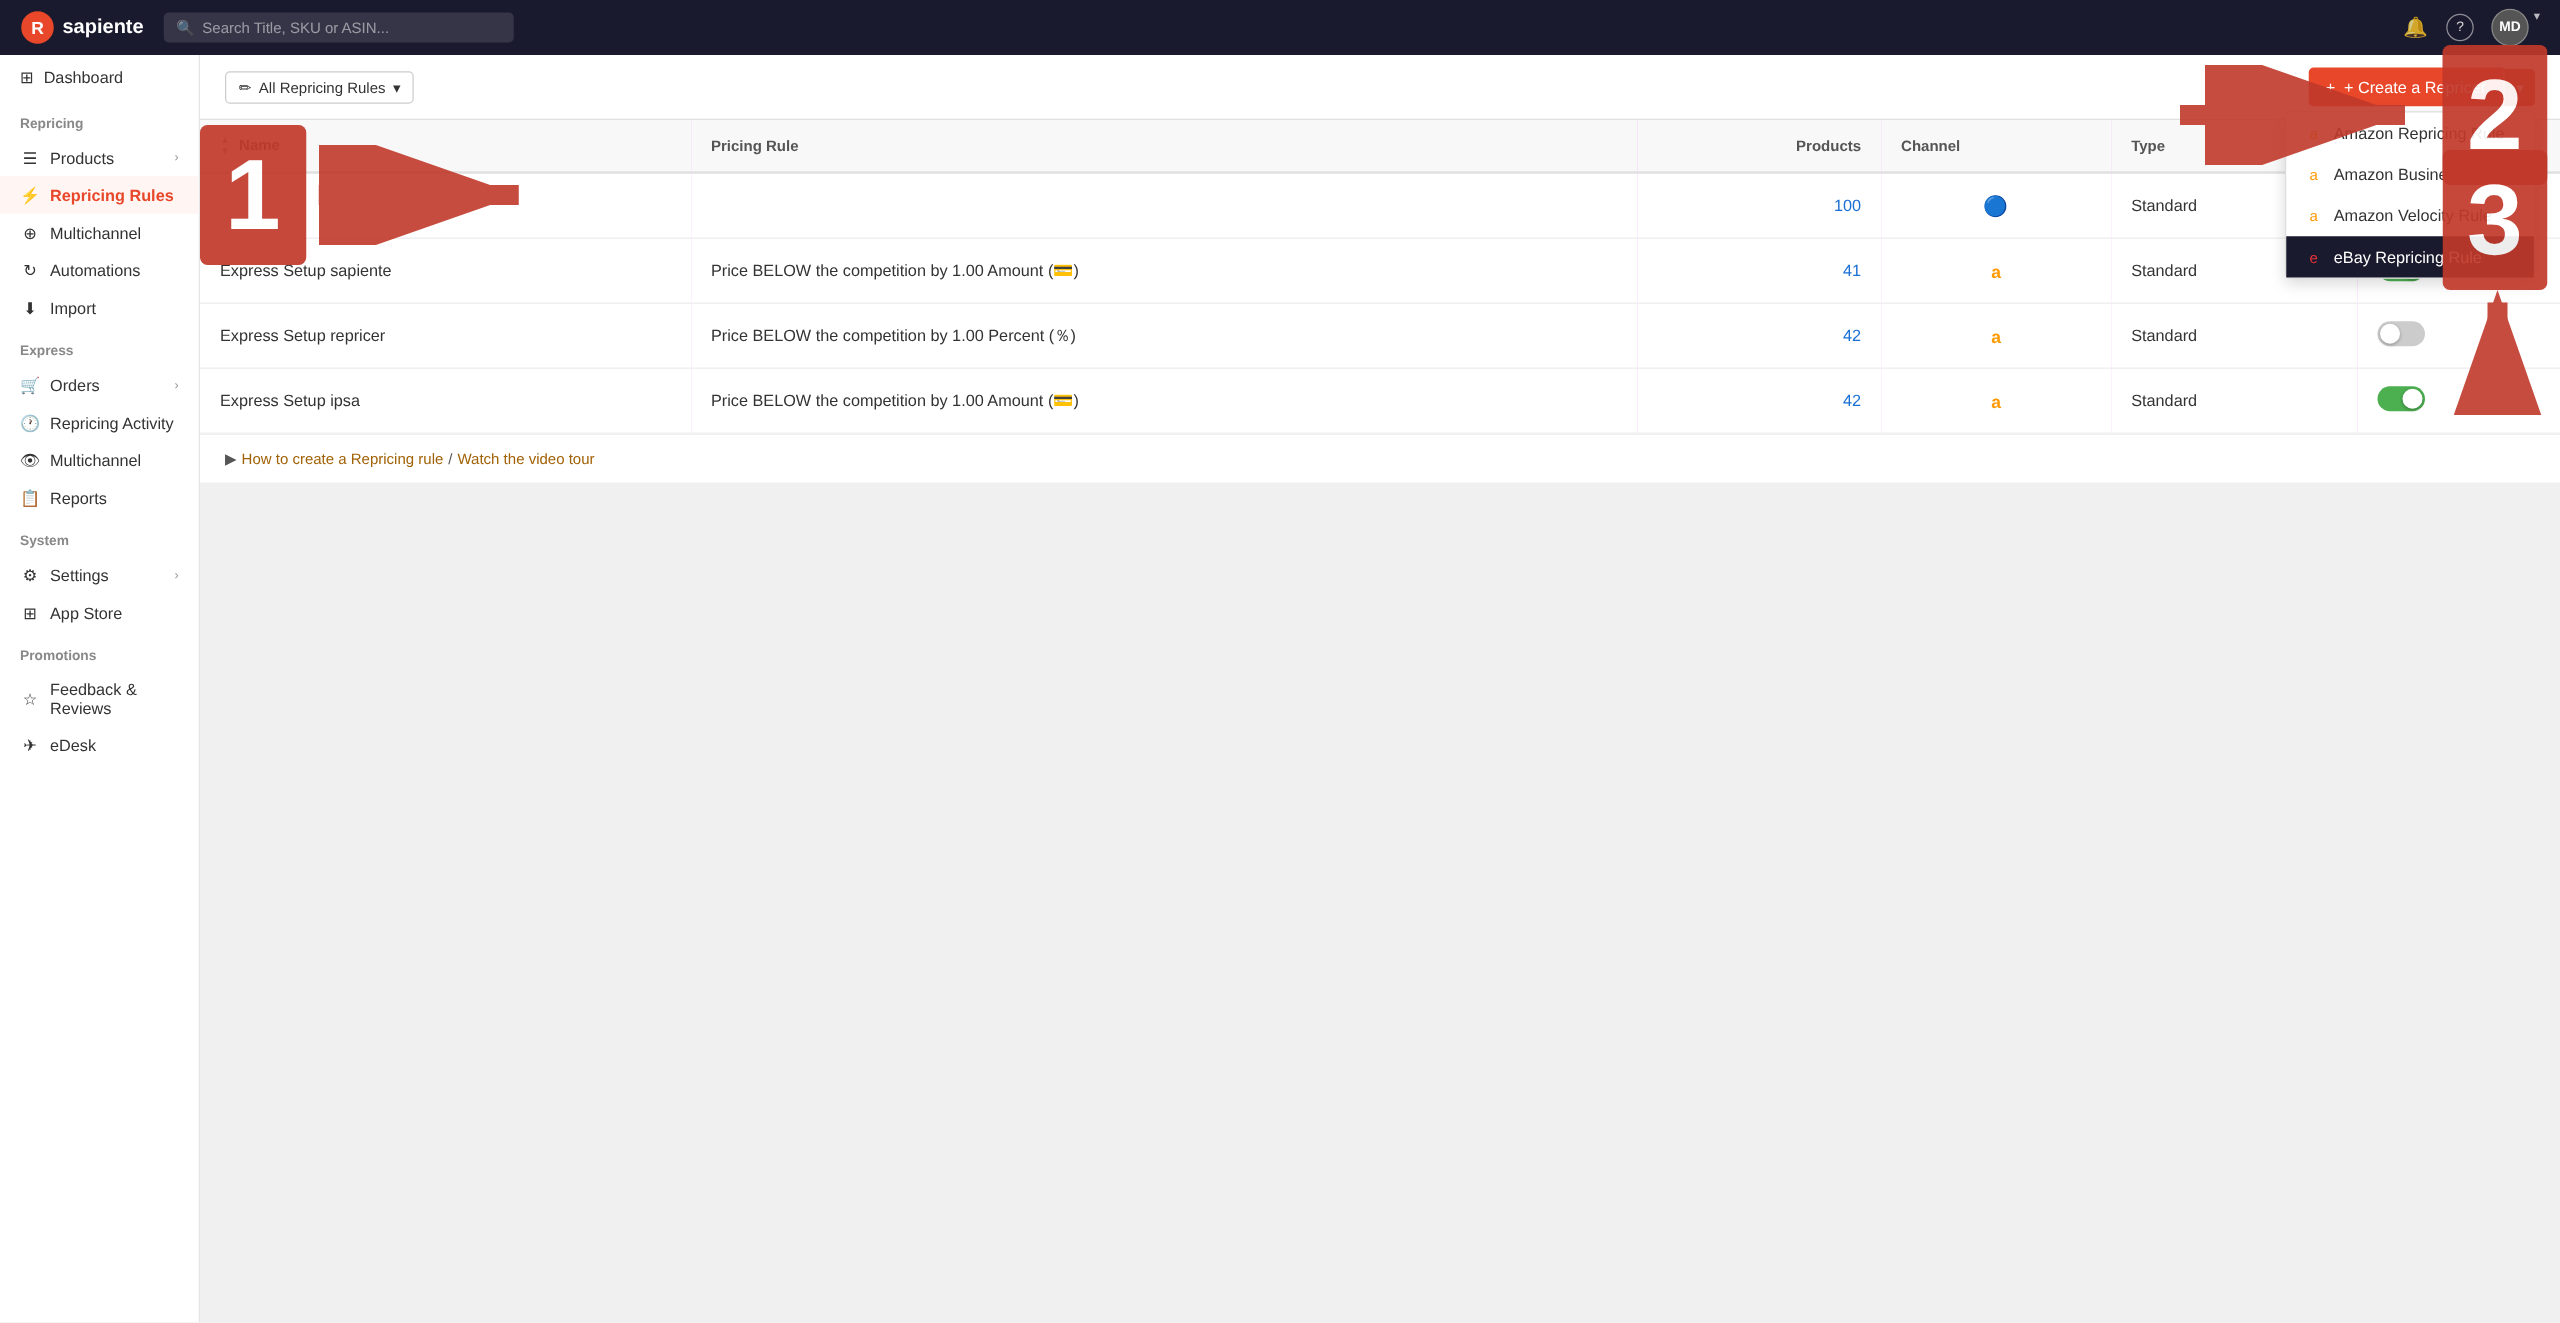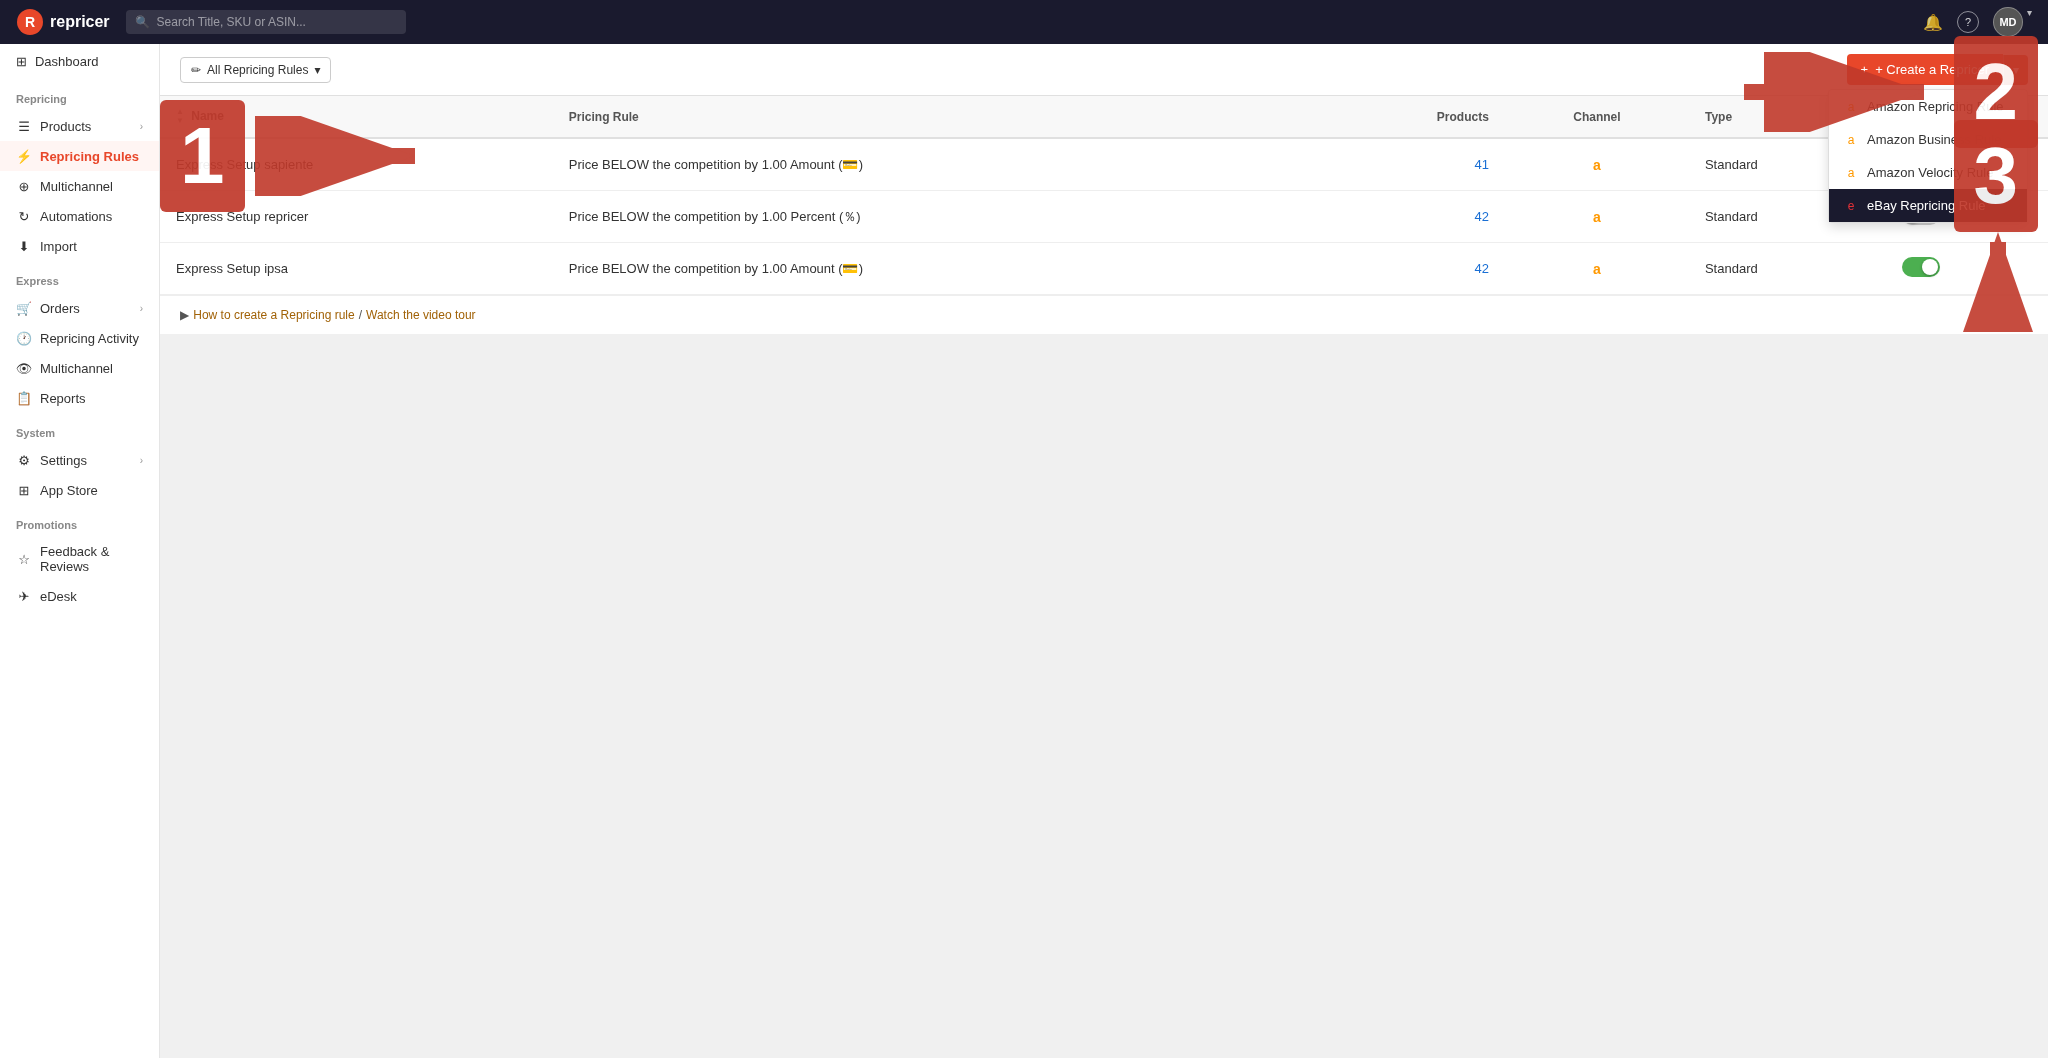--- a/index.html
+++ b/index.html
@@ -247,21 +247,21 @@
     }
     .repricing-table th {
       padding: 12px 16px;
       text-align: left;
       font-size: 12px;
       font-weight: 600;
       color: #555;
       white-space: nowrap;
     }
     .repricing-table th.right { text-align: right; }
-    .repricing-table th.center { text-align: center; }
+    .repricing-table th.center { text-align: left; }
     .repricing-table tbody tr {
       border-bottom: 1px solid #eee;
       background: white;
     }
     .repricing-table td {
       padding: 14px 16px;
       font-size: 13px;
       color: #333;
     }
     .repricing-table td.right { text-align: right; }
@@ -324,21 +324,21 @@
   </style>
 </head>
 <body>
 
 <div class="topnav">
   <div class="logo">
     <svg class="logo-icon" viewBox="0 0 28 28">
       <circle cx="14" cy="14" r="13" fill="#e8472a"></circle>
       <text x="14" y="19" text-anchor="middle" fill="white" font-size="14" font-weight="bold">R</text>
     </svg>
-    <span>repricer</span>
+    <span>sapiente</span>
   </div>
 
   <div class="search-bar">
     <span style="color:rgba(255,255,255,0.5);font-size:12px;">🔍</span>
     <input type="text" placeholder="Search Title, SKU or ASIN..." style="">
   </div>
 
   <div class="topnav-right">
     <span class="topnav-icon">🔔</span>
     <span class="topnav-icon" style="font-size:14px;border:1px solid rgba(255,255,255,0.5);border-radius:50%;width:22px;height:22px;display:inline-flex;align-items:center;justify-content:center;font-size:11px;">?</span>
@@ -484,20 +484,36 @@
             <th>
               <span>Type</span>
             </th>
             <th>
               <span>Status</span>
             </th>
           </tr>
         </thead>
         <tbody>
 
+          <tr>
+            <td></td>
+            <td></td>
+            <td class="right"><span class="td-blue">100</span></td>
+            <td class="center">
+              <span style="font-size:16px;">🔵</span>
+            </td>
+            <td><span>Standard</span></td>
+            <td>
+              <div class="toggle">
+                <div class="toggle-track on">
+                  <div class="toggle-thumb"></div>
+                </div>
+              </div>
+            </td>
+          </tr>
 
           <tr>
             <td>Express Setup sapiente</td>
             <td>
               <span>Price BELOW the competition by 1.00 Amount (</span><span>💳</span><span>)</span>
             </td>
             <td class="right"><span class="td-blue">41</span></td>
             <td class="center">
               <span class="channel-amazon" style="font-size:14px;font-weight:bold;">a</span>
             </td>

